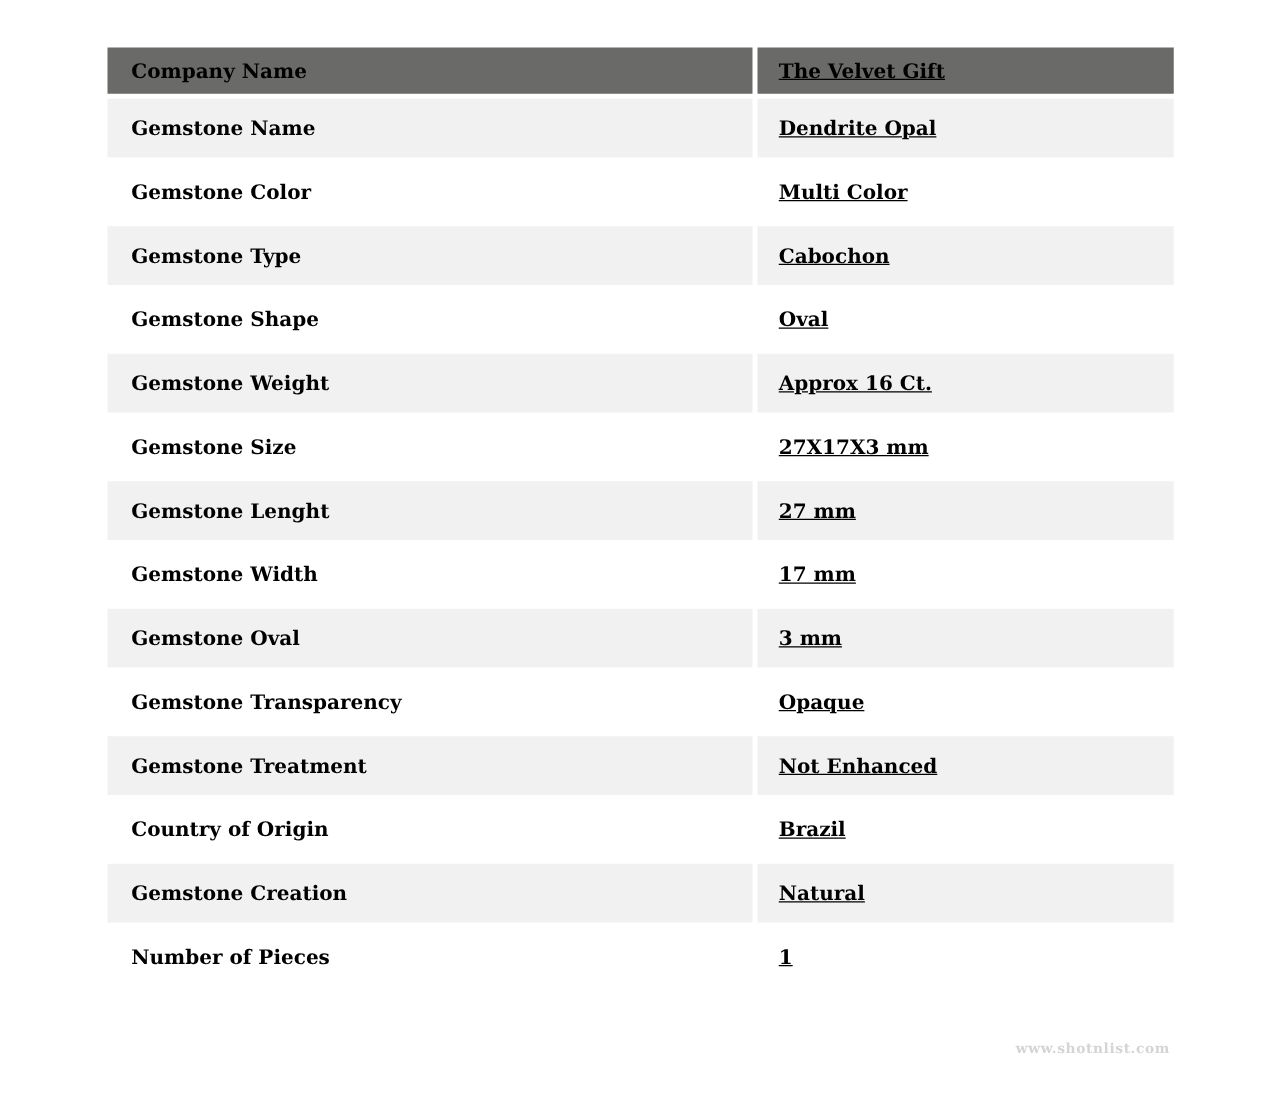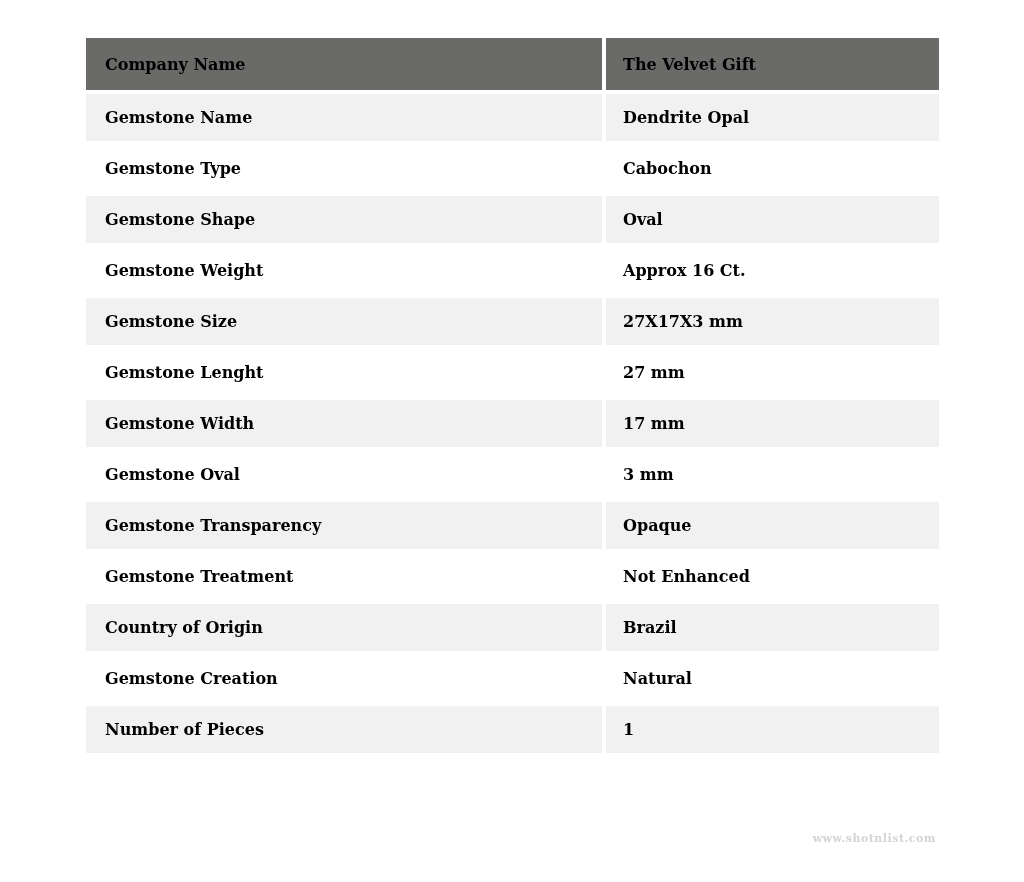--- a/index.html
+++ b/index.html
@@ -22,24 +22,24 @@
   }
   table.spec-table td {
     font-size: 16px;
     font-weight: bold;
     color: #000000;
     vertical-align: middle;
     overflow: hidden;
     white-space: nowrap;
   }
   td.col-label { width: 516px; padding-left: 19px; }
-  td.col-value { width: 333px; padding-left: 17px; }
+  td.col-value { width: 333px; padding-left: 17px; text-decoration: underline; }
   tr.header-row td {
     background: #6a6a68;
-    height: 52px;
+    height: 37px;
   }
   tr.data-row td { height: 47px; margin-left: 35px; }
   tr.data-row:nth-child(odd) td { background: #f1f1f1; }
   tr.data-row:nth-child(even) td { background: #ffffff; }
   .watermark {
     position: absolute;
     top: 832px;
     right: 88px;
     font-size: 11px;
     font-weight: bold;
@@ -54,20 +54,24 @@
   <tbody>
     <tr class="header-row">
       <td class="col-label">Company Name</td>
       <td class="col-value">The Velvet Gift</td>
     </tr>
   </tbody>
   <tbody id="rows-tbody">
     <tr class="data-row">
       <td class="col-label">Gemstone Name</td>
       <td class="col-value">Dendrite Opal</td>
+    </tr>
+    <tr class="data-row">
+      <td class="col-label">Gemstone Color</td>
+      <td class="col-value">Multi Color</td>
     </tr>
     <tr class="data-row">
       <td class="col-label">Gemstone Type</td>
       <td class="col-value">Cabochon</td>
     </tr>
     <tr class="data-row">
       <td class="col-label">Gemstone Shape</td>
       <td class="col-value">Oval</td>
     </tr>
     <tr class="data-row">

